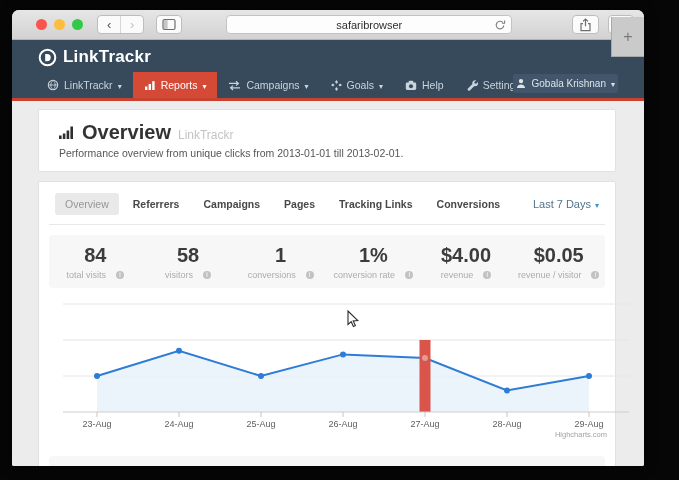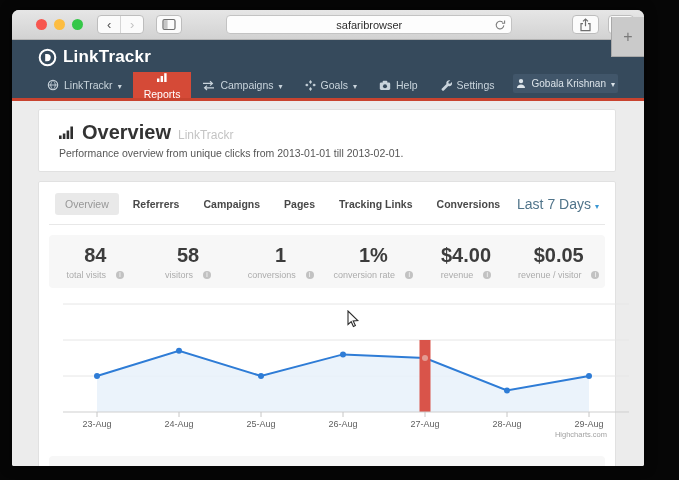--- a/index.html
+++ b/index.html
@@ -35,40 +35,40 @@
               display:flex; align-items:center; justify-content:center; color:#7a7a7a; font-size:16px; }
   .plus-btn::before{ content:"+"; }
 
   
   .navbar { background:#364a5c; border-bottom:3px solid #c8432f; position:relative; z-index:1; }
   .brand-row { display:flex; align-items:center; gap:6px; padding:7px 0 5px 26px; }
   .brand-name { color:#fff; font-size:17px; font-weight:bold; letter-spacing:.2px; }
   .menu-row { display:flex; align-items:stretch; margin-left:24px; height:26px; position:relative; }
   .nav-item { display:flex; align-items:center; gap:5px; padding:0 11px; font-size:10.5px; color:#c9d4dc; cursor:default; }
   .nav-item svg { flex:0 0 auto; }
-  .nav-item.active { background:#d54a37; color:#fff;flex-direction:column; }
+  .nav-item.active { background:#d54a37; color:#fff; }
   .caret::after { content:"▾"; font-size:8px; }
   .user-btn { position:absolute; right:26px; top:2px; background:#41566a; border-radius:2px;
               padding:4px 3px; font-size:10px; color:#dce4ea; display:flex; align-items:center; gap:5px; }
 
   
   .page { padding:8px 28px 0 26px; background:#ececec; height:365px; }
   .card { background:#fff; border:1px solid #e1e1e1; border-radius:2px; }
   .header-card { padding:11px 20px 12px; }
   .title-row { display:flex; align-items:baseline; gap:7px; }
   .bars-icon { align-self:center; }
   .page-title { font-size:20px; font-weight:600; color:#333; }
   .title-brand { font-size:12px; color:#c4c4c4; }
   .page-desc { font-size:10.5px; color:#565656; margin-top:3px; }
 
   .main-card { margin-top:9px; padding:9px 10px 12px; }
   .tabs-row { display:flex; align-items:center; padding:2px 6px 9px; border-bottom:1px solid #e8e8e8; }
   .tab { font-size:10.5px; font-weight:bold; color:#484848; padding:5px 10px; margin-right:4px; border-radius:3px; }
   .tab.active { background:#e9e9e9; color:#979797; font-weight:normal; }
-  .range-select { margin-left:auto; font-size:14px; color:#50748a; display:flex; align-items:center; gap:4px; }
+  .range-select { margin-left:auto; font-size:11px; color:#50748a; display:flex; align-items:center; gap:4px; }
   .range-select .caret::after { color:#3a97d3; }
 
   .stats-row { display:flex; background:#f7f7f7; border-radius:4px; margin-top:10px; padding:9px 0 8px; }
   .stat { flex:1; text-align:center; }
   .stat-value { font-size:20px; font-weight:bold; color:#3c3c3c; }
   .stat-label { font-size:9px; color:#acacac; margin-top:3px; display:flex; justify-content:center; align-items:center; gap:10px; }
   .info-dot { width:8px; height:8px; border-radius:50%; background:#c2c2c2; color:#fff;
               font-size:6.5px; line-height:8px; text-align:center; display:inline-block; }
   .info-dot::before { content:"i"; }
 

